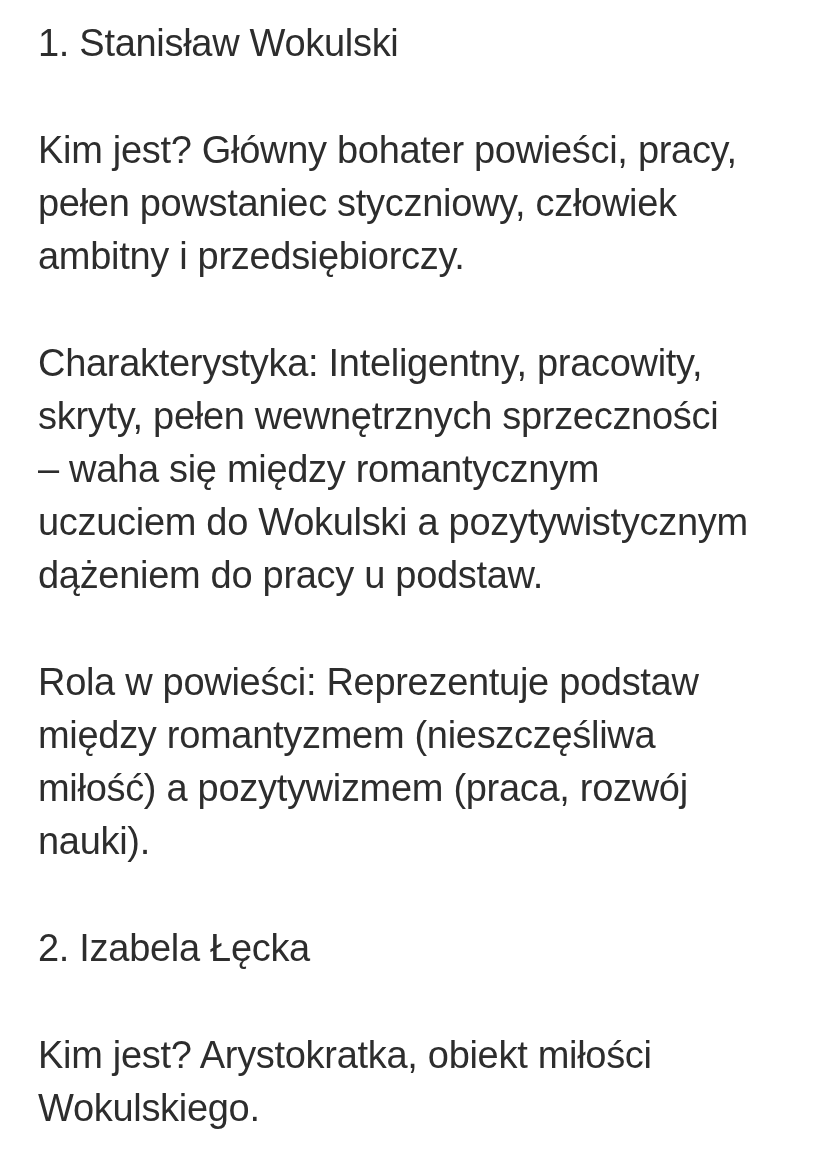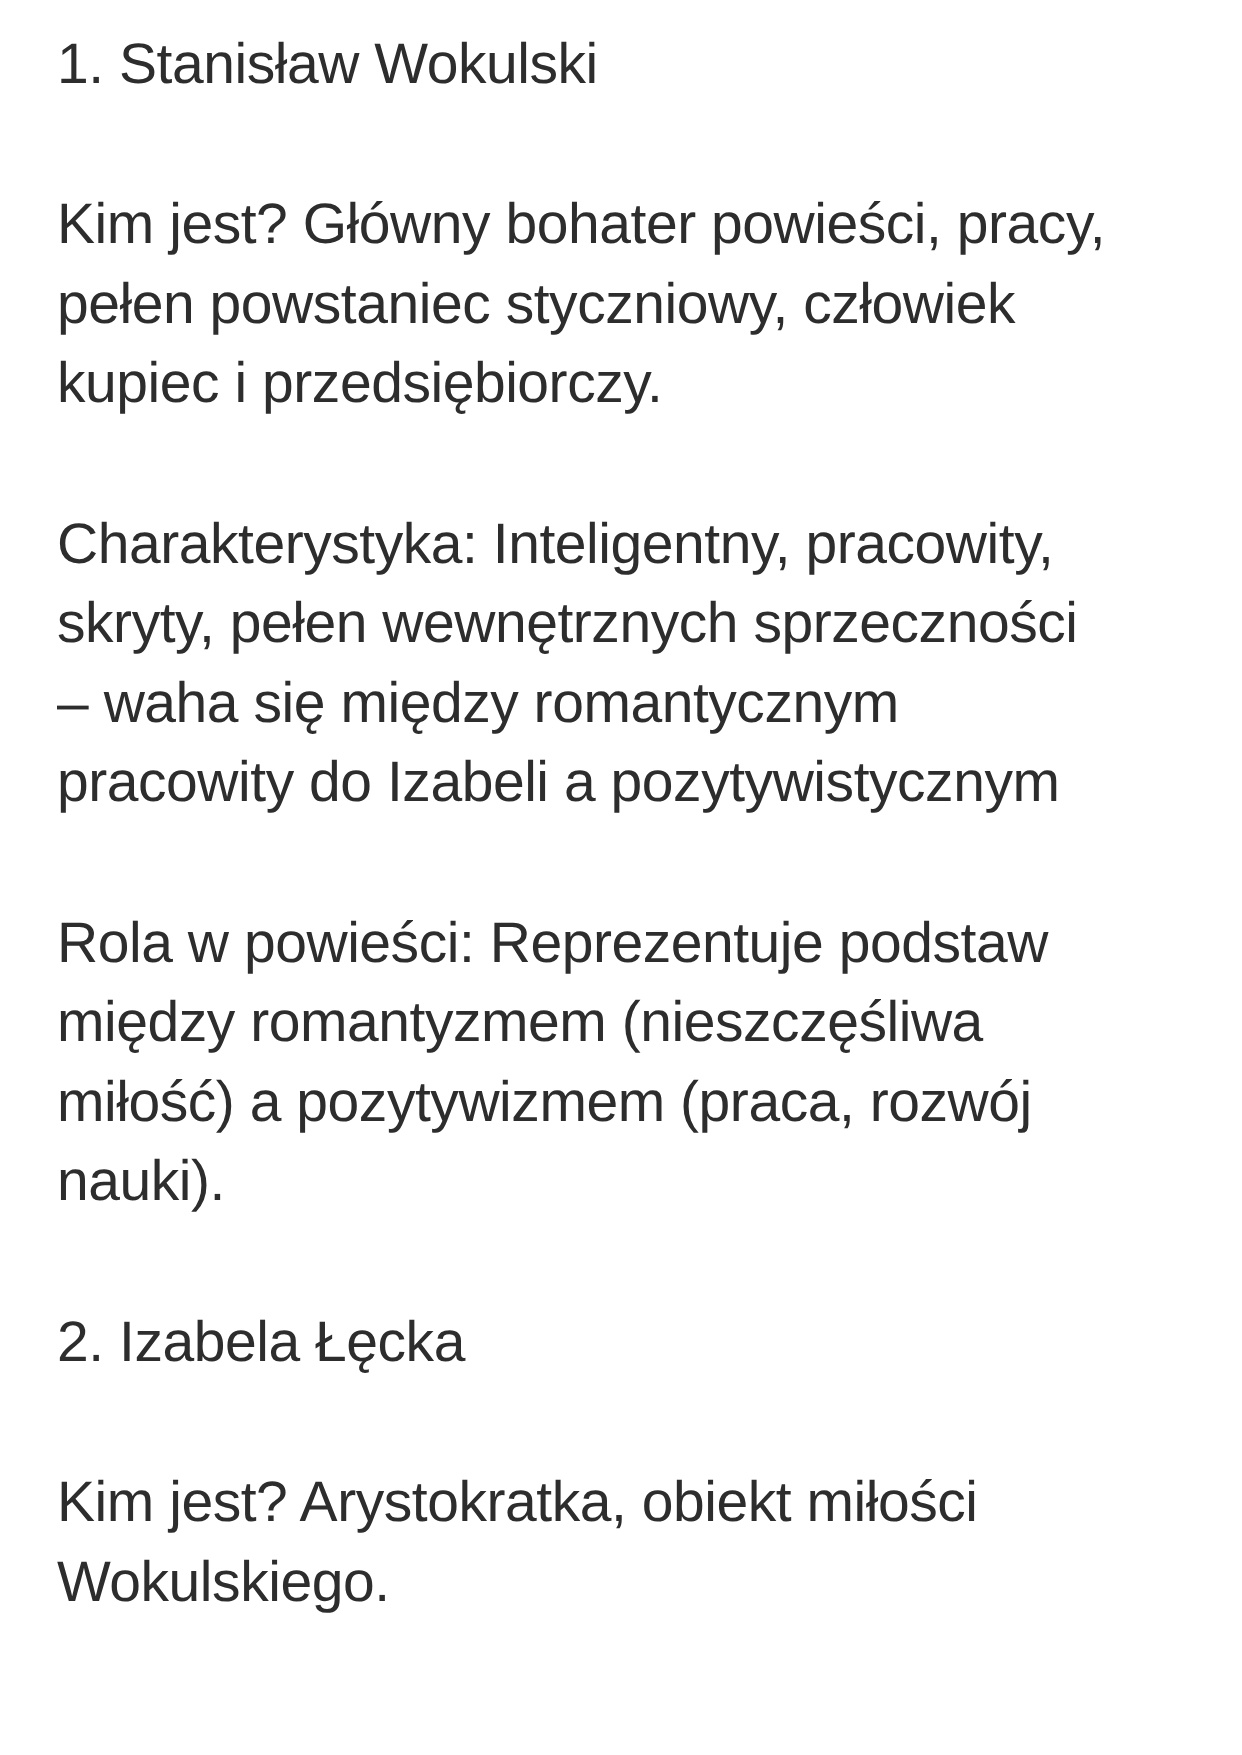--- a/index.html
+++ b/index.html
@@ -39,28 +39,29 @@
 
 <div class="document">
 
   <div class="block">
     <div class="line">1. Stanisław Wokulski</div>
   </div>
 
   <div class="block">
     <div class="line">Kim jest? Główny bohater powieści, pracy,</div>
     <div class="line">pełen powstaniec styczniowy, człowiek</div>
-    <div class="line">kupiec i przedsiębiorczy.</div>
+    <div class="line">ambitny i przedsiębiorczy.</div>
   </div>
 
   <div class="block">
     <div class="line">Charakterystyka: Inteligentny, pracowity,</div>
     <div class="line">skryty, pełen wewnętrznych sprzeczności</div>
     <div class="line">– waha się między romantycznym</div>
-    <div class="line">pracowity do Izabeli a pozytywistycznym</div>
+    <div class="line">uczuciem do Wokulski a pozytywistycznym</div>
+    <div class="line">dążeniem do pracy u podstaw.</div>
   </div>
 
   <div class="block">
     <div class="line">Rola w powieści: Reprezentuje podstaw</div>
     <div class="line">między romantyzmem (nieszczęśliwa</div>
     <div class="line">miłość) a pozytywizmem (praca, rozwój</div>
     <div class="line">nauki).</div>
   </div>
 
   <div class="block">

